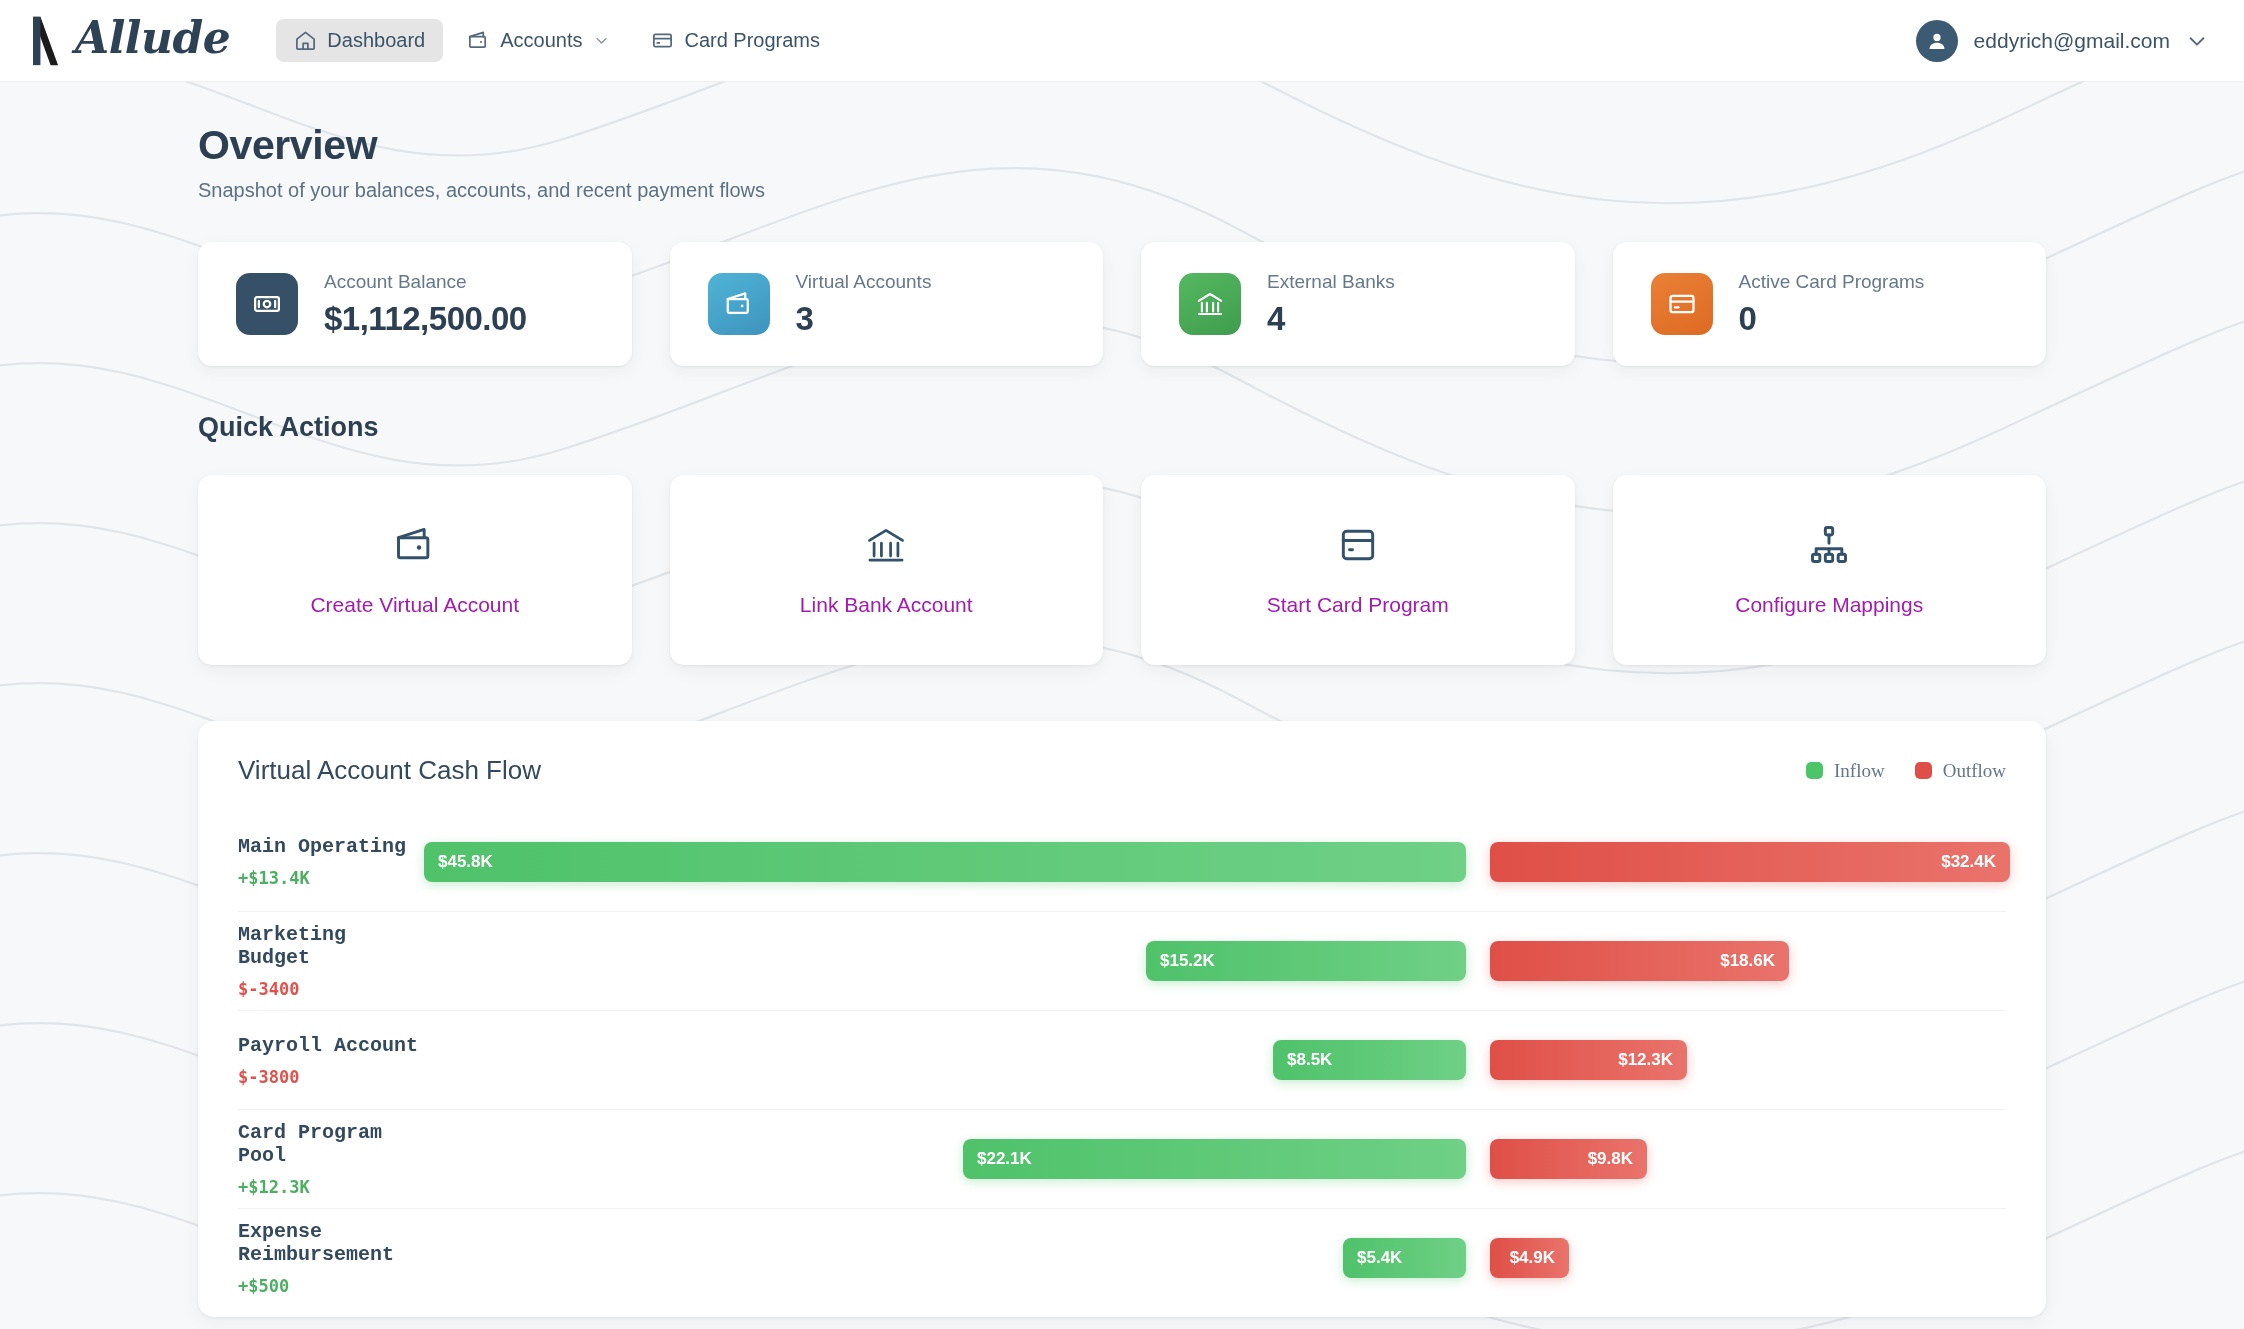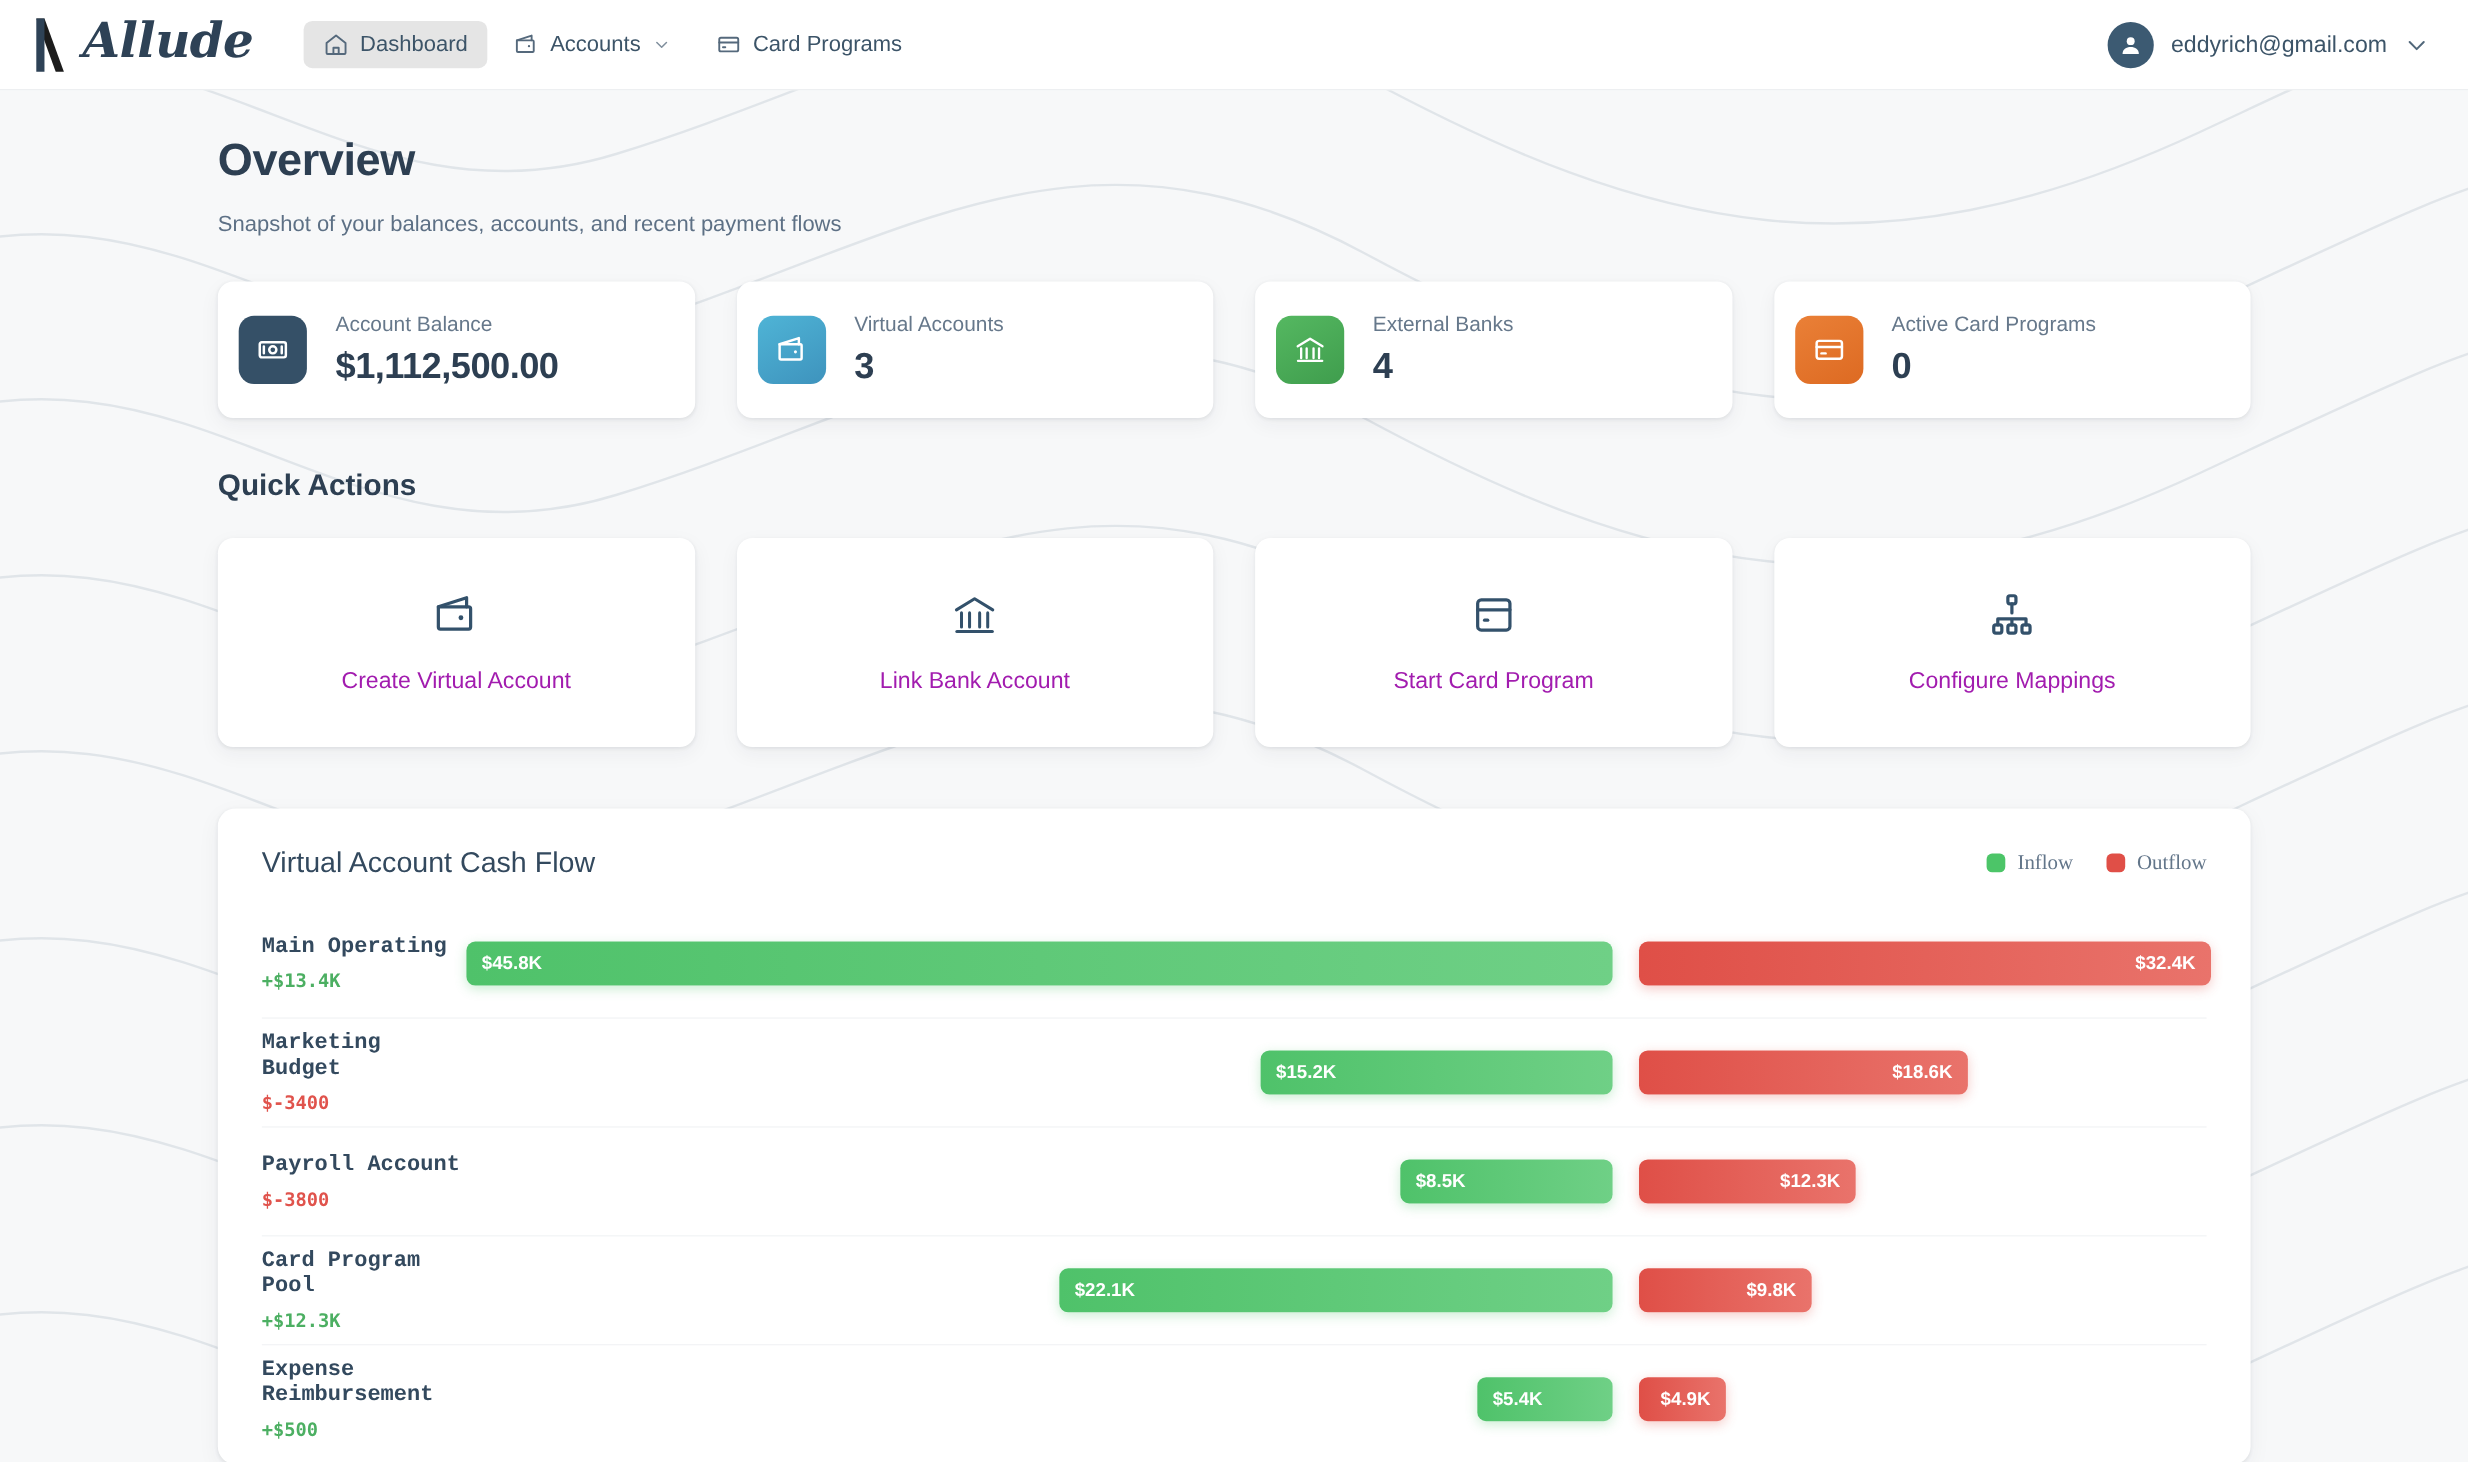--- a/index.html
+++ b/index.html
@@ -96,36 +96,36 @@
   }
   .wrap { width: 1848px; margin: 0 auto; }
 
   .page-title {
     font-size: 41px;
     font-weight: 700;
     color: #2d3f52;
     letter-spacing: -0.4px;
   }
   .page-sub {
-    margin-top: 24px;
+    margin-top: 10px;
     font-size: 20px;
     color: #5d7085;
   }
 
   
   .stats {
     margin-top: 40px;
     display: grid;
     grid-template-columns: repeat(4, 1fr);
     gap: 38px;
   }
   .stat-card {
     background: #fff;
     border-radius: 14px;
-    padding: 27px 19px;
+    padding: 27px 38px;
     display: flex;
     align-items: center;
     gap: 26px;
     box-shadow: 0 1px 3px rgba(30,45,60,.07), 0 6px 18px rgba(30,45,60,.05);
     min-height: 124px;
   }
   .stat-ico {
     width: 62px; height: 62px;
     border-radius: 14px;
     flex: none;

